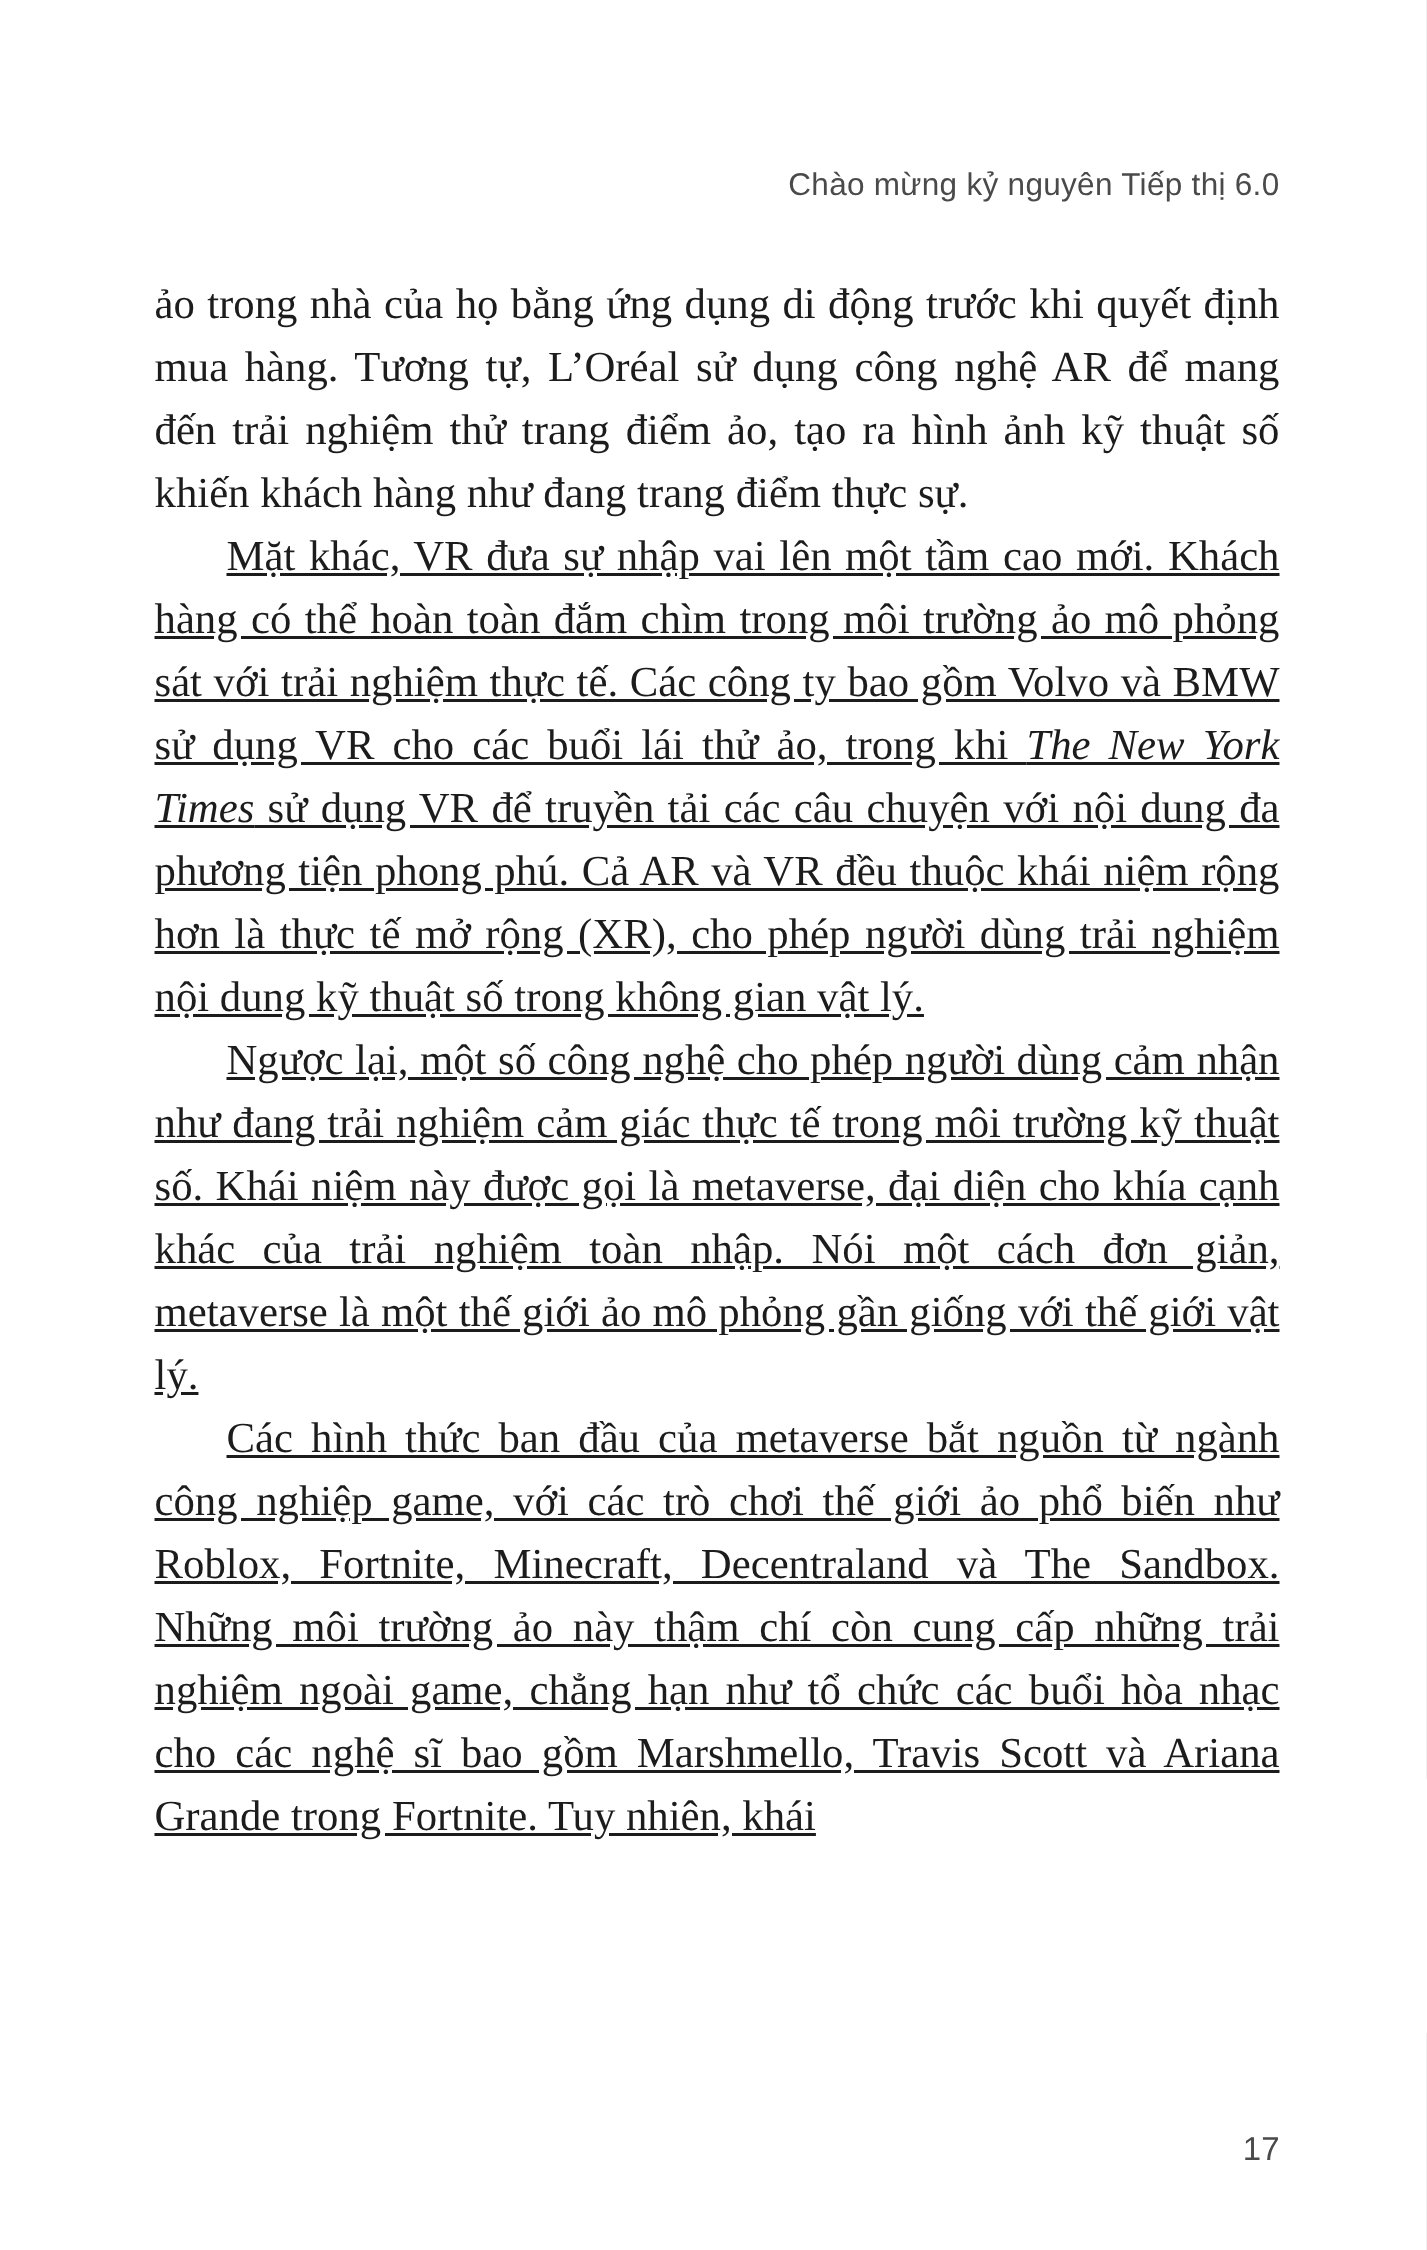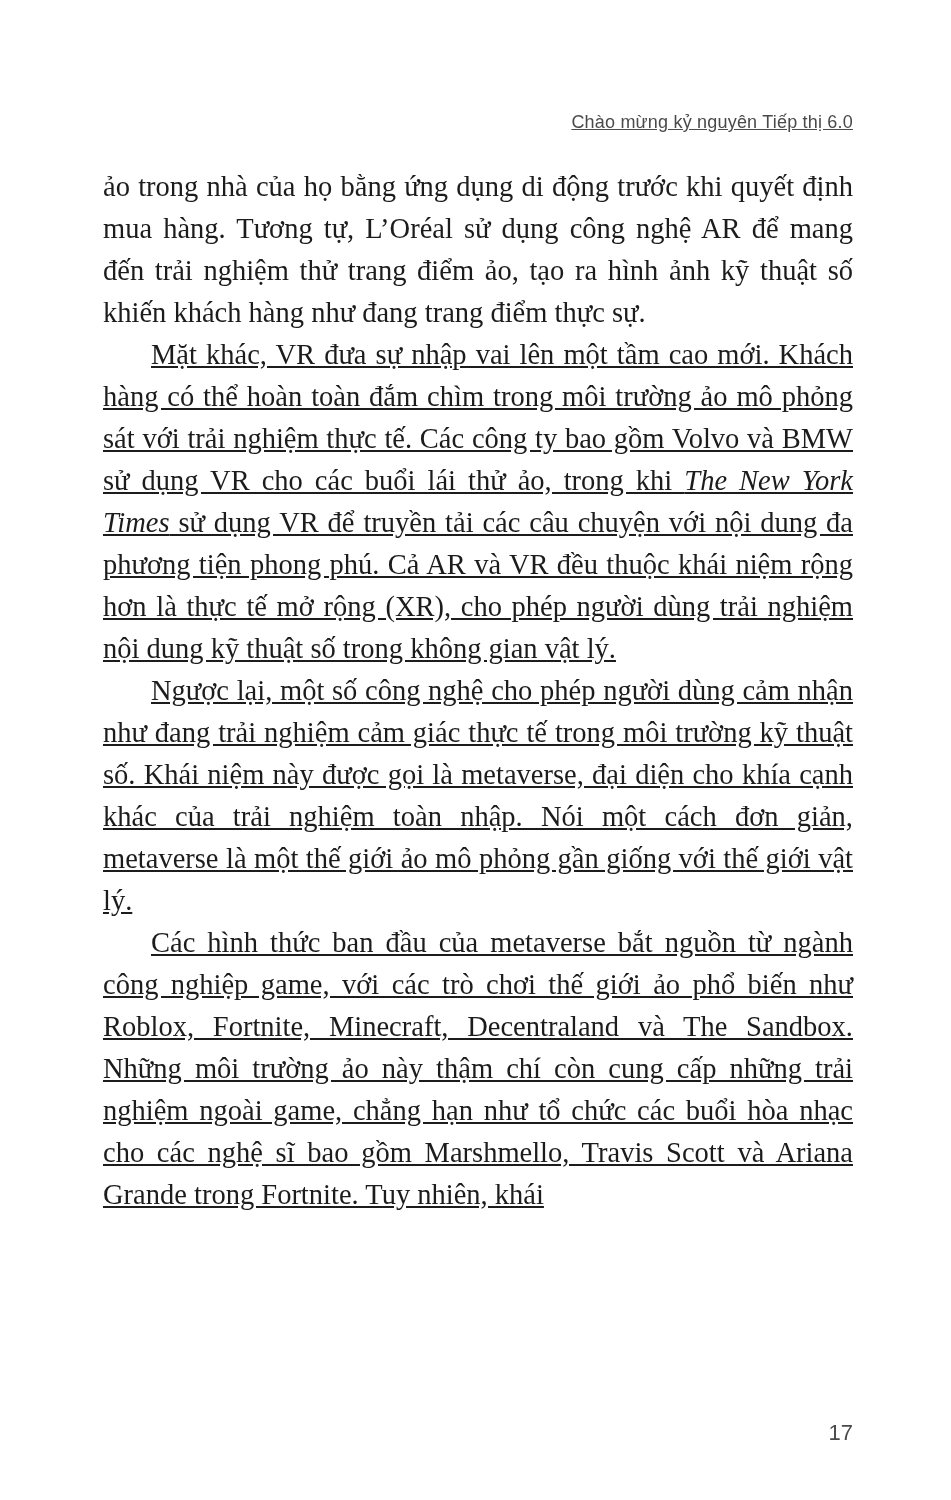--- a/index.html
+++ b/index.html
@@ -14,29 +14,28 @@
     margin: 0 auto;
     background: #ffffff;
     overflow: hidden;
     font-family: "Liberation Serif", "DejaVu Serif", serif;
   }
   .running-header {
     position: absolute;
     top: 112px;
     right: 98px;
     font-family: "Liberation Sans", "DejaVu Sans", sans-serif;
-    font-size: 18px;
+    font-size: 21px;
     color: #4a4a4a;
     letter-spacing: 0.2px;
     text-align: right;
-    text-decoration: underline;
   }
   .body-text {
     position: absolute;
-    top: 166px;
+    top: 183px;
     left: 103px;
     width: 750px;
     font-size: 28.5px;
     line-height: 42px;
     color: #1c1c1c;
     text-align: justify;
   }
   .body-text p {
     margin: 0;
     padding: 0;

